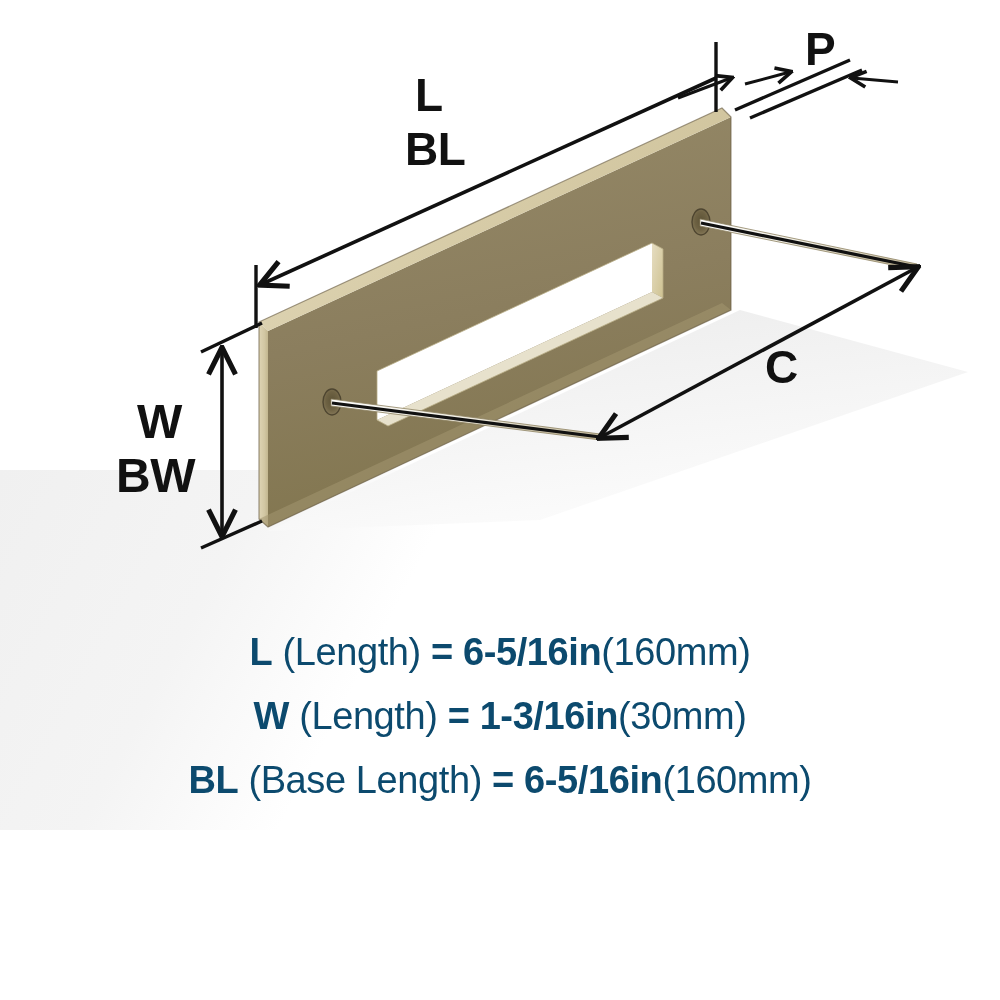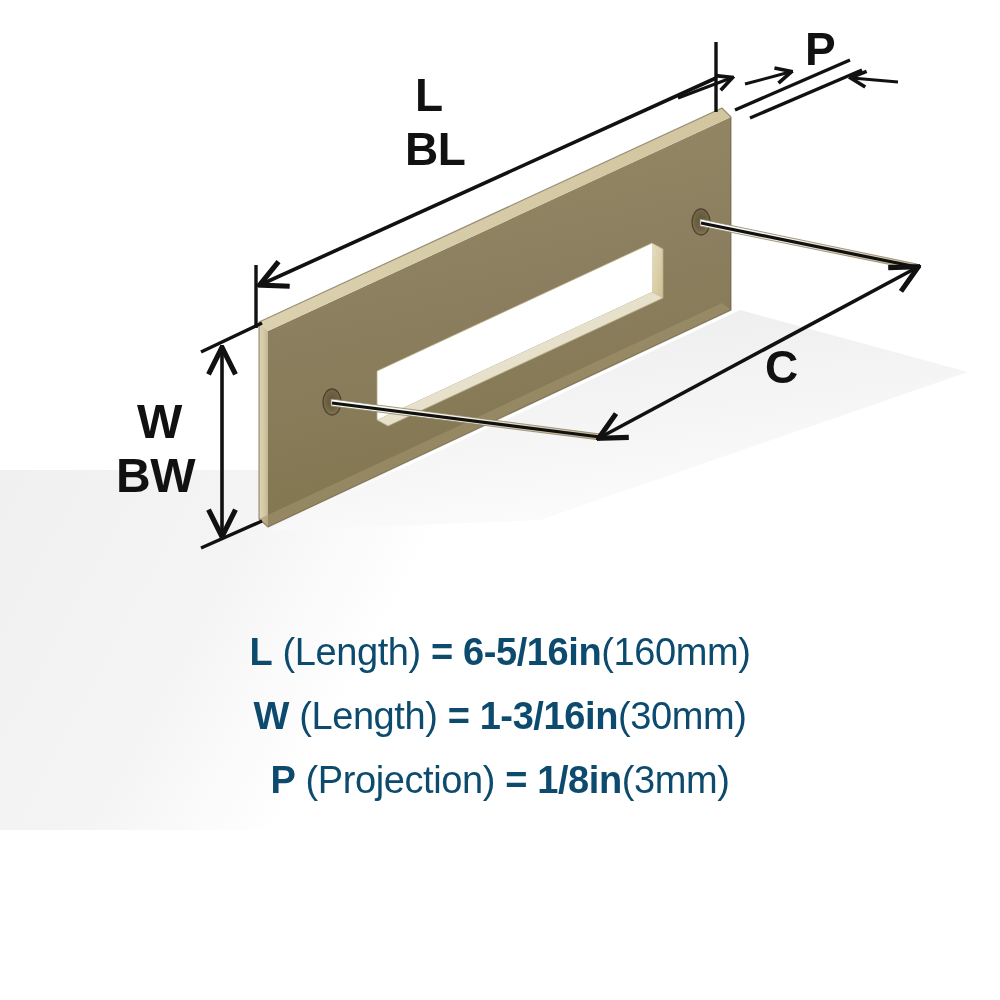--- a/index.html
+++ b/index.html
@@ -190,16 +190,16 @@
     <div class="dim-label" id="label-BL">BL</div>
     <div class="dim-label" id="label-P">P</div>
     <div class="dim-label" id="label-W">W</div>
     <div class="dim-label" id="label-BW">BW</div>
     <div class="dim-label" id="label-C">C</div>
   </div>
 
   <div id="spec-list">
       <div class="spec-row"><span class="spec-abbr">L</span> <span class="spec-name">(Length)</span> <span class="spec-eq">=</span> <span class="spec-imp">6-5/16in</span><span class="spec-metric">(160mm)</span></div>
       <div class="spec-row"><span class="spec-abbr">W</span> <span class="spec-name">(Length)</span> <span class="spec-eq">=</span> <span class="spec-imp">1-3/16in</span><span class="spec-metric">(30mm)</span></div>
-      <div class="spec-row"><span class="spec-abbr">P</span> <span class="spec-name">(Projection)</span> <span class="spec-eq">=</span> <span class="spec-imp">1/8in</span><span class="spec-metric">(3mm)</span></div>
+      <div class="spec-row"><span class="spec-abbr">BL</span> <span class="spec-name">(Base Length)</span> <span class="spec-eq">=</span> <span class="spec-imp">6-5/16in</span><span class="spec-metric">(160mm)</span></div>
     </div>
 
 </div>
 
 </body></html>

